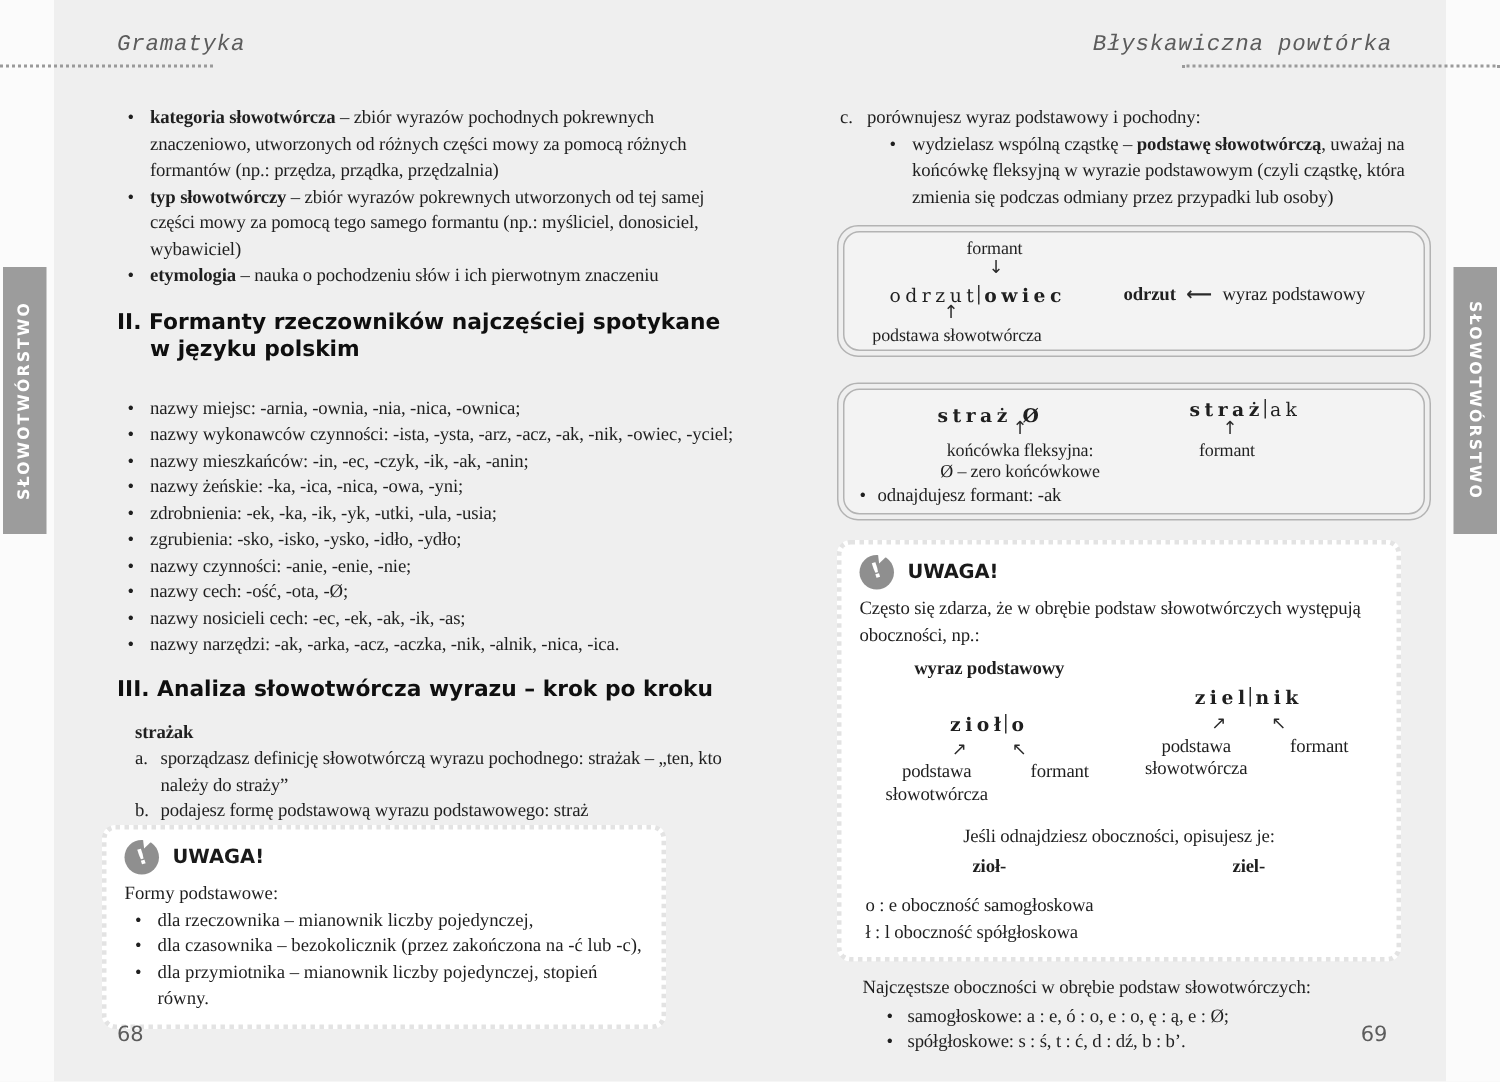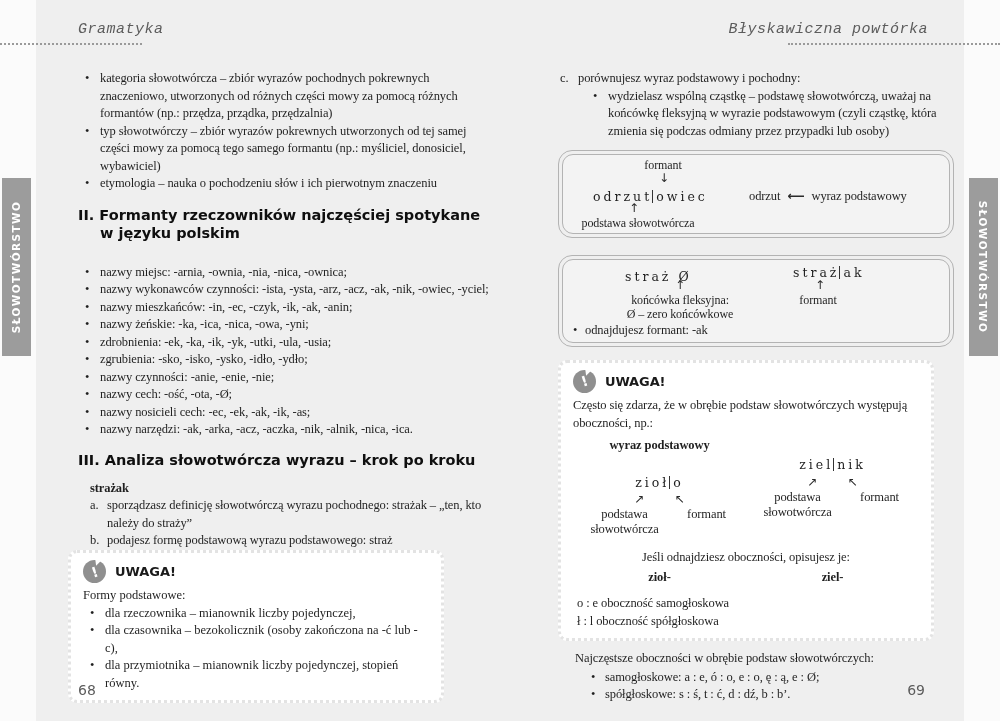--- a/index.html
+++ b/index.html
@@ -44,21 +44,21 @@
   .pn-left { left: 78px; }
   .pn-right { right: 75px; }
   
   .col { position: absolute; font-size: 12.5px; line-height: 17.5px; letter-spacing: -0.1px; }
   .col-left { left: 78px; top: 70px; width: 412px; }
   .col-right { left: 558px; top: 70px; width: 396px; }
   
   ul.blist { list-style: none; }
   ul.blist li { position: relative; padding-left: 22px; }
   ul.blist li::before { content: "•"; position: absolute; left: 7px; color: #1f1f1f; }
-  b, .bold { font-weight: normal; }
+  b, .bold { font-weight: bold; }
   
   .h-sans {
     font-family: "DejaVu Sans", sans-serif; font-weight: bold;
     font-size: 14.5px; line-height: 18px; color: #0f0f0f; letter-spacing: 0;
   }
   .sec2-title { margin: 13px 0 22px; }
   .sec2-title .line2 { padding-left: 22px; }
   .sec3-title { margin: 12px 0 11px; }
   .word-head { font-weight: bold; padding-left: 12px; }
   .step { position: relative; padding-left: 29px; }
@@ -202,21 +202,21 @@
     <div class="uwaga-head">
       <span class="uwaga-icon">
           <span class="excl">!</span>
         </span>
       <span>UWAGA!</span>
     </div>
     <div style="font-size:12.5px; line-height:17.5px;">
       <div>Formy podstawowe:</div>
       <ul class="blist">
         <li>dla rzeczownika – mianownik liczby pojedynczej,</li>
-        <li>dla czasownika – bezokolicznik (osoby zakończona na -ć lub -c),</li>
+        <li>dla czasownika – bezokolicznik (przez zakończona na -ć lub -c),</li>
         <li>dla przymiotnika – mianownik liczby pojedynczej, stopień równy.</li>
       </ul>
     </div>
   </div>
 
   <div class="col col-right">
 
     <div class="step" style="padding-left:20px;">
       <span class="step-label" style="left:2px;">c.</span>
       <span>porównujesz wyraz podstawowy i pochodny:</span>

